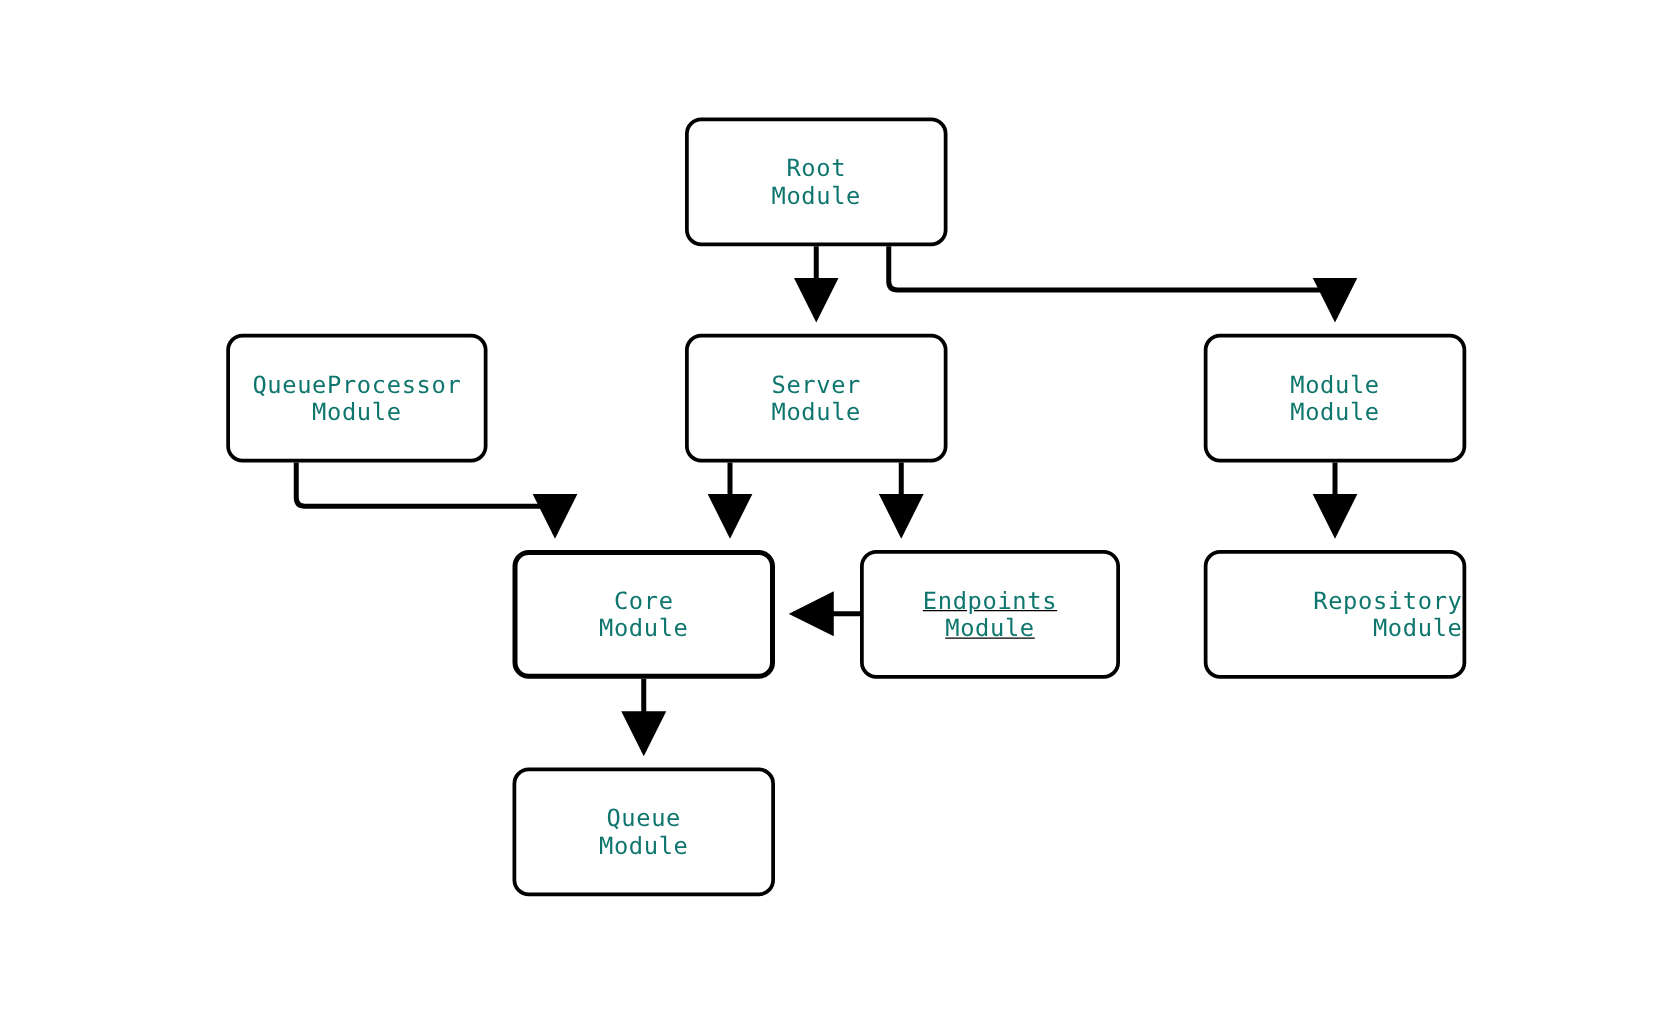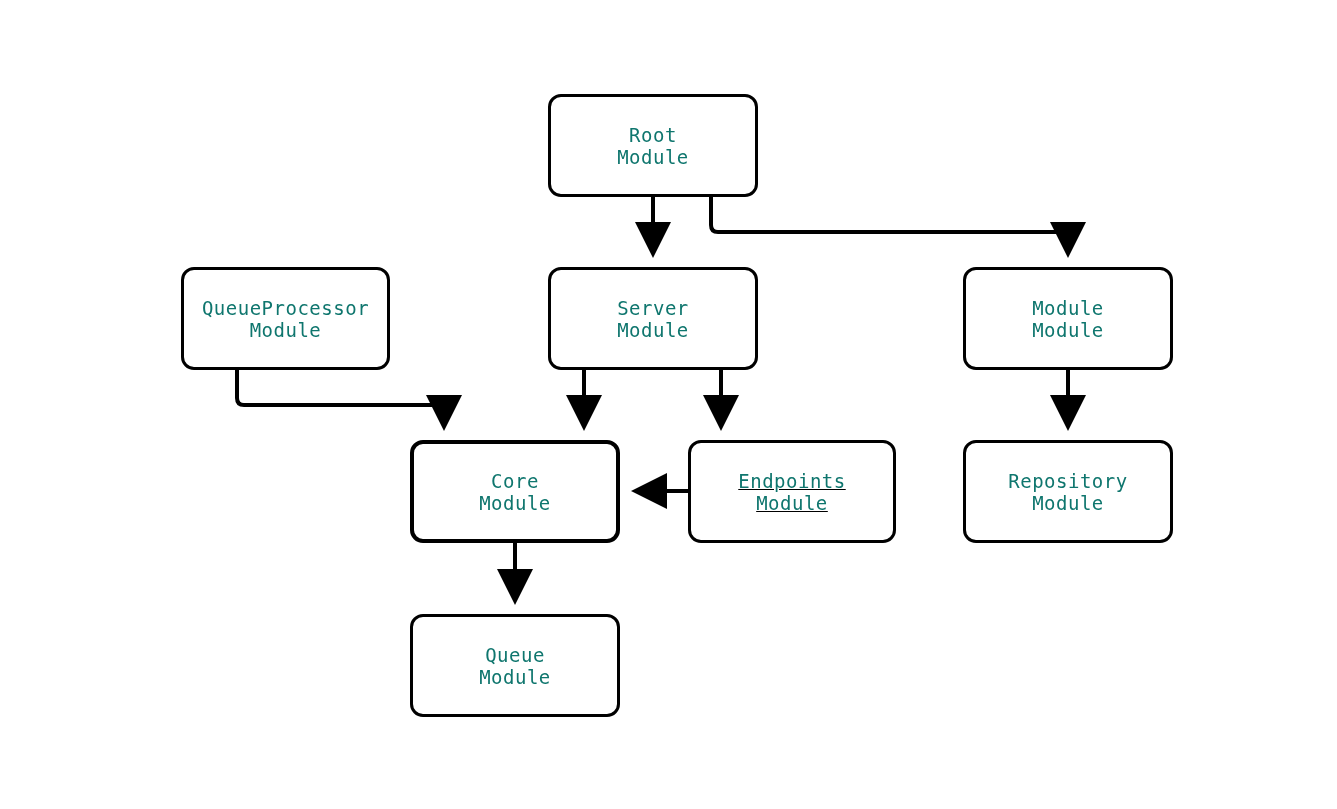--- a/index.html
+++ b/index.html
@@ -122,21 +122,21 @@
   <div class="node emphasis" style="left:410px; top:440px; width:210px; height:103px;align-items:center;">
     <div class="node-label-line">Core</div>
     <div class="node-label-line">Module</div>
   </div>
 
   <div class="node" style="left:688px; top:440px; width:208px; height:103px;text-decoration:underline;">
     <div class="node-label-line">Endpoints</div>
     <div class="node-label-line">Module</div>
   </div>
 
-  <div class="node" style="left:963px; top:440px; width:210px; height:103px;">
+  <div class="node" style="left:963px; top:440px; width:210px; height:103px;align-items:flex-end;">
     <div class="node-label-line">Repository</div>
     <div class="node-label-line">Module</div>
   </div>
 
   <div class="node" style="left:410px; top:614px; width:210px; height:103px;">
     <div class="node-label-line">Queue</div>
     <div class="node-label-line">Module</div>
   </div>
 
 </div>

